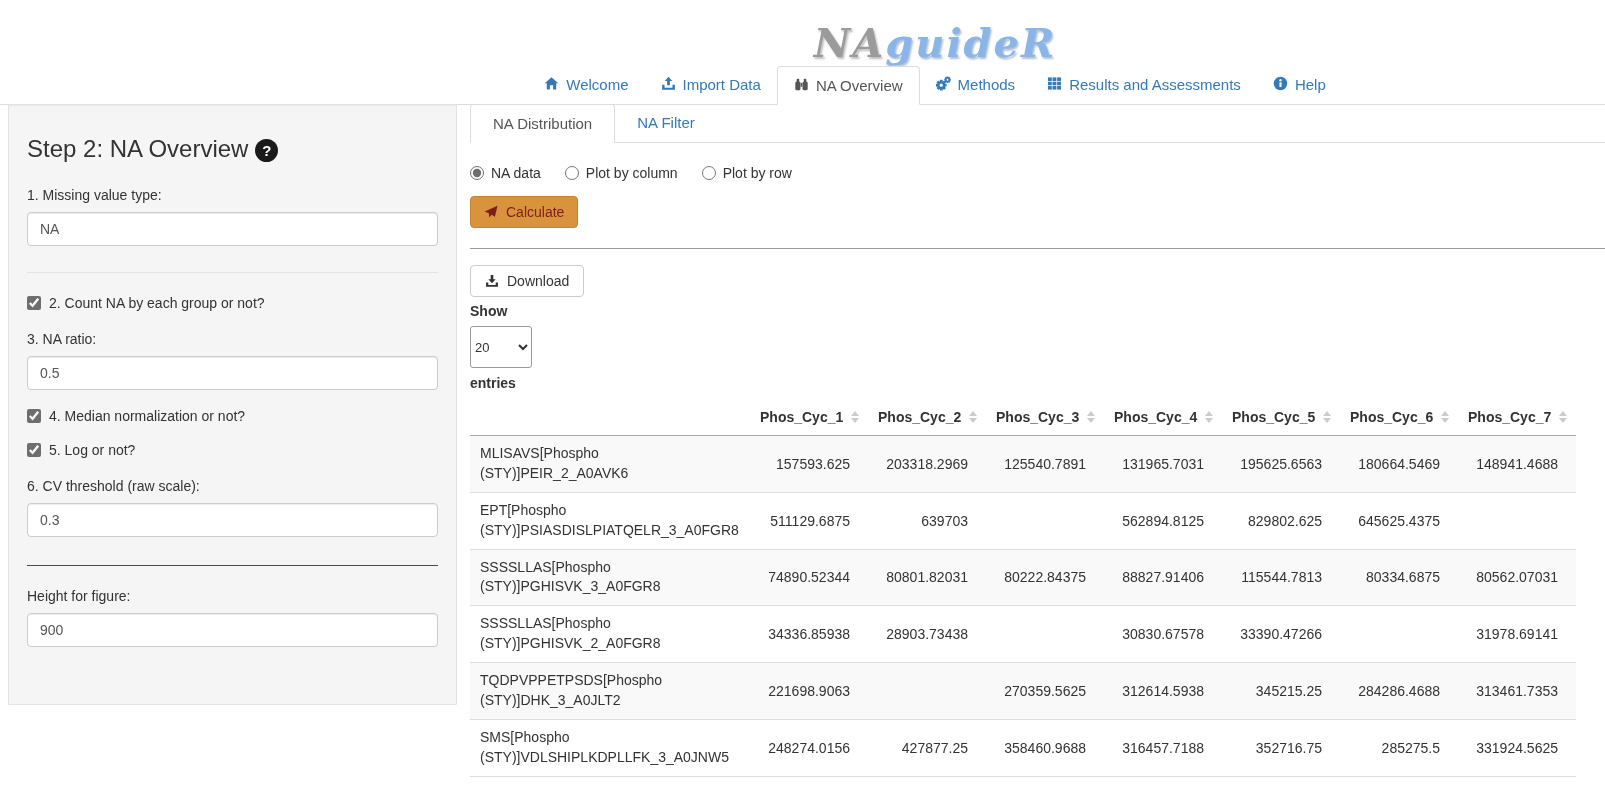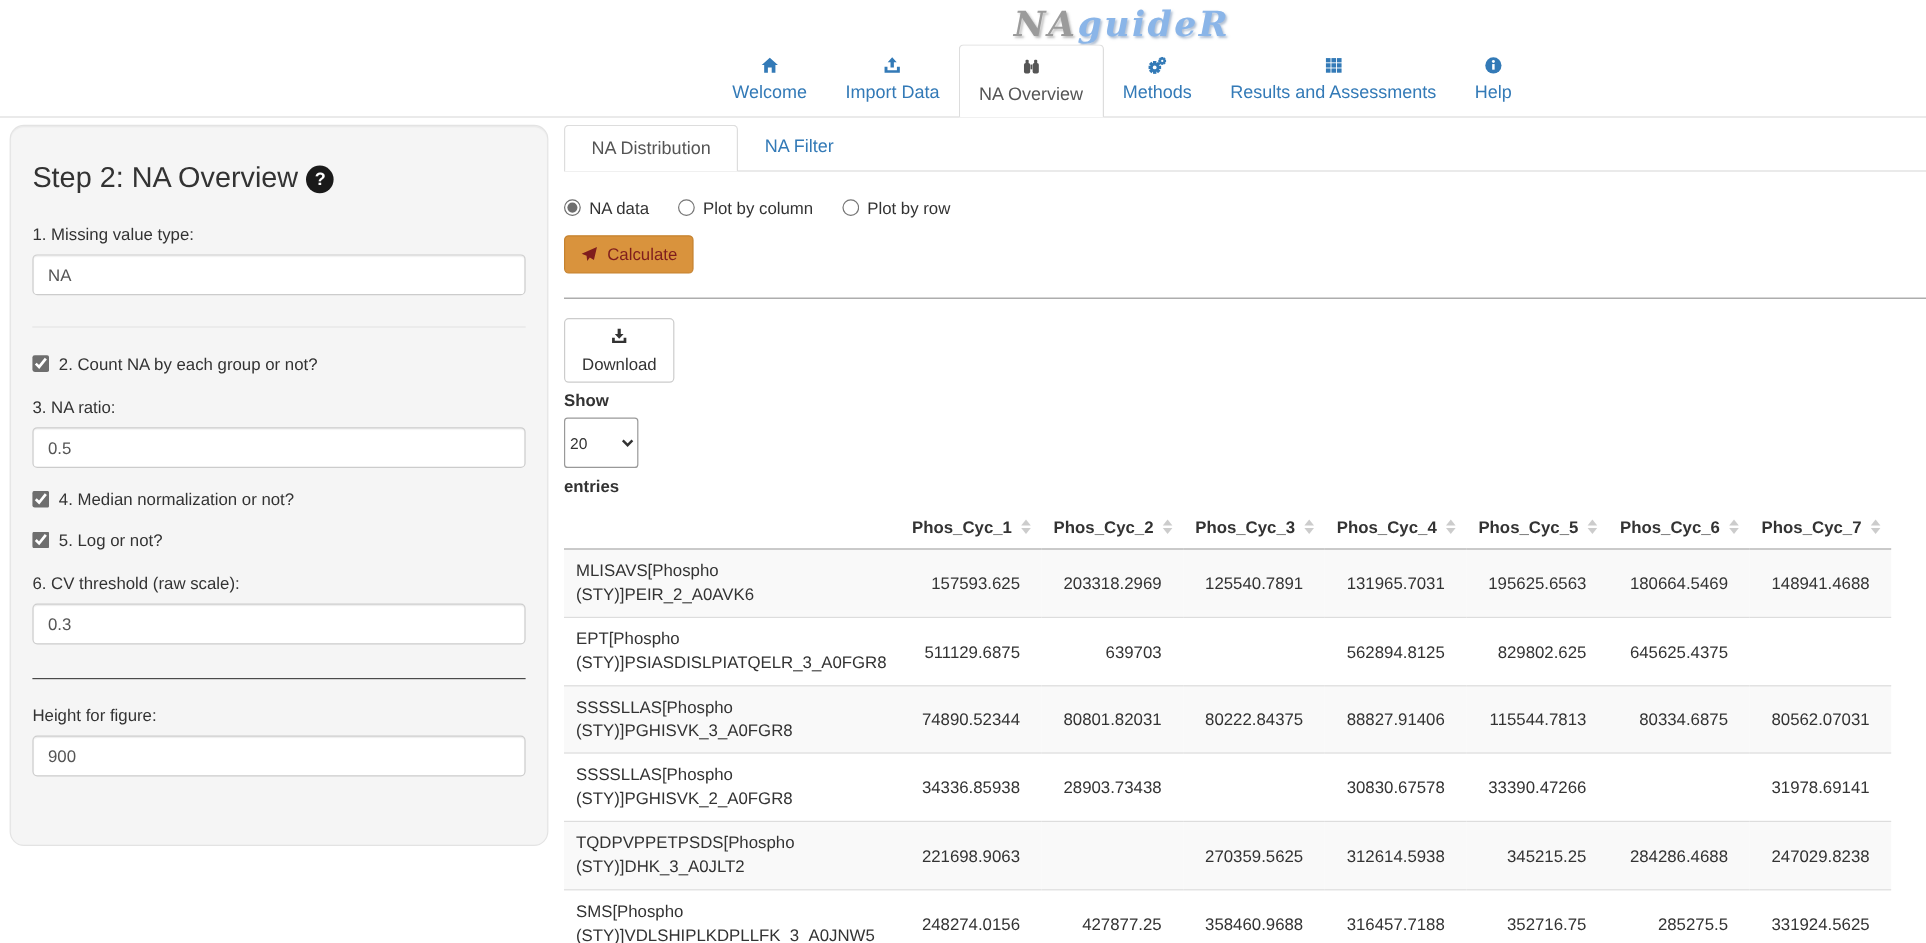--- a/index.html
+++ b/index.html
@@ -1,38 +1,38 @@
 <!DOCTYPE html>
 <html><head>
 <meta charset="utf-8">
 <style>
   * { margin:0; padding:0; box-sizing:border-box; }
   html,body { width:1605px; height:786px; overflow:hidden; background:#fff;
     font-family:"Liberation Sans", sans-serif; font-size:14px; color:#333; }
 
   
-  .logo { text-align:center; padding-left:265px; margin-top:4px; line-height:1.15;
+  .logo { text-align:center; padding-left:265px; margin-top:20px; line-height:1.15;
     font-family:"DejaVu Serif", serif; font-style:italic; font-weight:bold;
-    font-size:29px; letter-spacing:2px; }
+    font-size:40px; letter-spacing:2px; }
   .logo-na  { color:#9b9b9b; text-shadow:1.5px 1.5px 2px rgba(110,110,110,.45); }
   .logo-rest{ color:#8ab5e8; text-shadow:1.5px 1.5px 2px rgba(100,130,170,.5); }
 
   .topnav { width:100%; }
   .topnav ul { list-style:none; display:flex; justify-content:center; padding-left:265px;
     border-bottom:1px solid #ddd; }
-  .topnav li a { display:inline-flex; align-items:center; gap:7px; padding:10px 16px;
-    font-size:15px; color:#337ab7; text-decoration:none; cursor:pointer; white-space:nowrap;flex-direction:column; }
+  .topnav li a { display:inline-flex; align-items:flex-start; gap:7px; padding:10px 16px;
+    font-size:15px; color:#337ab7; text-decoration:none; cursor:pointer; white-space:nowrap; }
   .topnav li.active a { background:#fff; color:#555; border:1px solid #ddd;
     border-bottom-color:#fff; border-radius:4px 4px 0 0; margin-bottom:-1px; }
 
   .svgicon { width:1em; height:1em; display:inline-block; fill:currentColor; flex:none; }
 
   
   .sidebar { position:absolute; left:8px; top:104px; width:449px; height:601px;
-    background:#f5f5f5; border:1px solid #e3e3e3; border-radius:12px;
+    background:#f5f5f5; border:1px solid #e3e3e3; border-radius:1px;
     box-shadow:inset 0 1px 1px rgba(0,0,0,.05); padding:22px 18px; }
   .sidebar h3 { font-size:24px; font-weight:400; color:#333; margin:8px 0 24px; }
   .qicon { width:23px; height:23px; border-radius:50%; background:#1a1a1a; color:#fff;
     display:inline-flex; align-items:center; justify-content:center; font-size:15px;
     font-weight:bold; vertical-align:middle; margin-left:7px; }
   .ctrl-label { display:block; margin-bottom:9px; font-weight:400; color:#333; }
   .textin { width:100%; height:34px; padding:6px 12px; font-size:14px; color:#555;
     background:#fff; border:1px solid #ccc; border-radius:4px;
     box-shadow:inset 0 1px 1px rgba(0,0,0,.075); font-family:"Liberation Sans",sans-serif; }
   .form-group { margin-bottom:12px; }
@@ -53,21 +53,21 @@
   .radio-row label { display:inline-flex; align-items:center; gap:7px; margin-right:24px;
     color:#333; cursor:pointer; }
 
   .btn-calc { margin-top:15px; display:inline-flex; align-items:center; gap:8px;
     background:#d9933d; color:#7f1d1d; border:1px solid #c5822f; border-radius:4px;
     padding:7px 13px; font-size:14px; cursor:pointer; font-family:inherit; }
   hr.mainhr { border:0; border-top:1px solid #9a9a9a; margin:20px 0 0; }
 
   .btn-download { margin-top:16px; display:inline-flex; align-items:center; gap:8px;
     background:#fff; color:#333; border:1px solid #ccc; border-radius:4px;
-    padding:7px 14px; font-size:14px; cursor:pointer; font-family:inherit;flex-direction:column; }
+    padding:7px 14px; font-size:14px; cursor:pointer; font-family:inherit; }
 
   .show-row { margin-top:6px; display:flex; align-items:flex-start; gap:7px;
     font-weight:700; color:#333;flex-direction:column; }
   .dt-len { width:62px; height:42px; font-size:13px; border:1px solid #999;
     border-radius:3px; background:#fff; color:#333; font-family:inherit; }
 
   table.dt { margin-top:8px; border-collapse:collapse; table-layout:fixed; width:1106px; }
   table.dt th { font-weight:700; font-size:14px; color:#333; text-align:right;
     padding:10px 26px 10px 10px; border-bottom:1px solid #a8a8a8; position:relative;
     cursor:pointer; white-space:nowrap; }
@@ -329,21 +329,21 @@
         <td>31978.69141</td>
       </tr>
       <tr>
         <td class="name">TQDPVPPETPSDS[Phospho (STY)]DHK_3_A0JLT2</td>
         <td>221698.9063</td>
         <td></td>
         <td>270359.5625</td>
         <td>312614.5938</td>
         <td>345215.25</td>
         <td>284286.4688</td>
-        <td>247029.8238</td>
+        <td>313461.7353</td>
       </tr>
       <tr>
         <td class="name">SMS[Phospho (STY)]VDLSHIPLKDPLLFK_3_A0JNW5</td>
         <td>248274.0156</td>
         <td>427877.25</td>
         <td>358460.9688</td>
         <td>316457.7188</td>
         <td>352716.75</td>
         <td>285275.5</td>
         <td>331924.5625</td>

